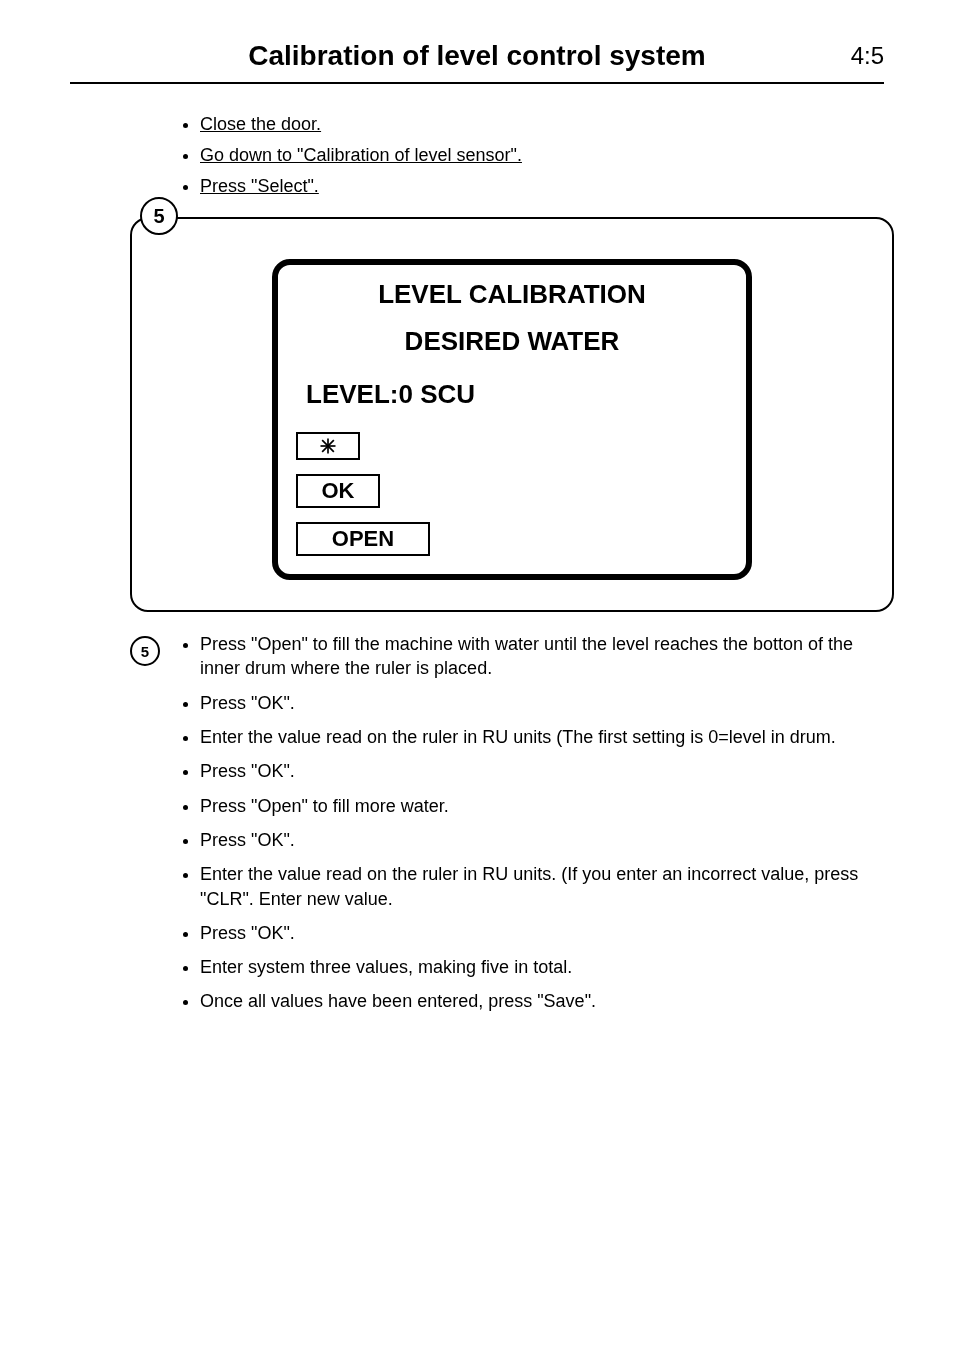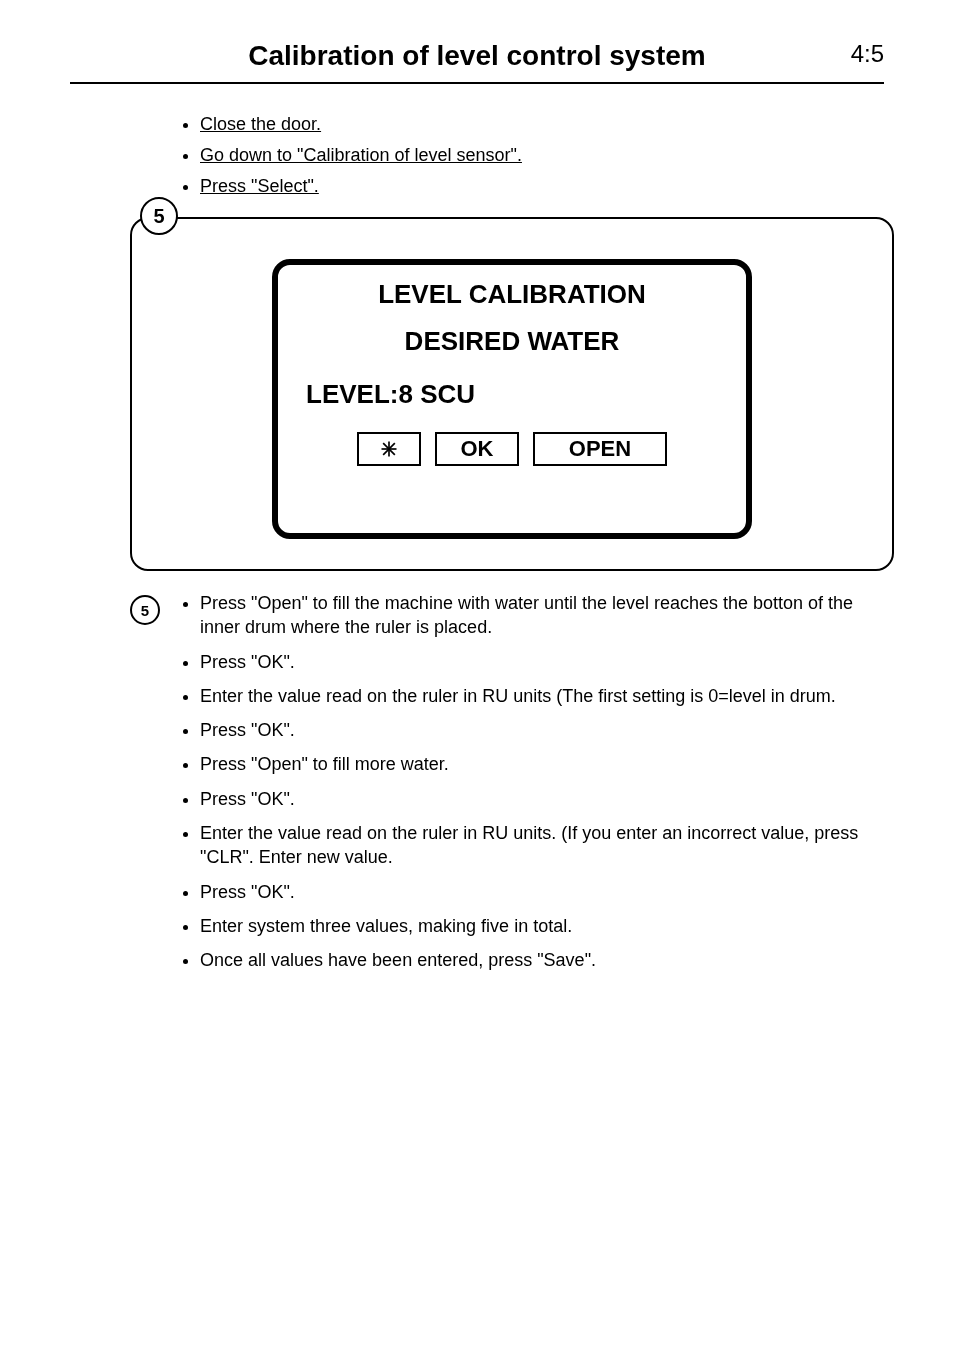--- a/index.html
+++ b/index.html
@@ -12,21 +12,21 @@
     box-sizing: border-box;
   }
   .page {
     width: 954px;
     height: 1350px;
     padding: 0;
     position: relative;
   }
   .header-row {
     display: flex;
-    align-items: flex-start;
+    align-items: center;
     padding: 40px 70px 10px 70px;
     border-radius: 8px;
   }
   .header-title {
     font-size: 28px;
     font-weight: bold;
     flex: 1;
     text-align: center;
   }
   .header-page {
@@ -99,20 +99,21 @@
     justify-content: flex-start;
     font-size: 26px;
     font-weight: bold;
     margin: 22px 10px 22px 10px;
     text-align: left;
   }
   .btn-row {
     display: flex;
     justify-content: center;
     gap: 14px;
+    flex-direction: column;
   }
   .btn-box {
     border: 2.5px solid #000;
     font-size: 22px;
     font-weight: bold;
     padding: 2px 0;
     min-width: 60px;
     display: flex;
     align-items: center;
     justify-content: center;
@@ -167,21 +168,21 @@
   </ul>
 
   <div class="figure-wrap">
     <div class="callout-circle">5</div>
     <div class="figure-box">
       <div class="screen-box">
         <div class="screen-title">LEVEL CALIBRATION</div>
         <div class="screen-sub2">DESIRED WATER</div>
         <div class="level-row">
           <span>LEVEL:</span>
-          <span>8 SCU</span>
+          <span>0 SCU</span>
         </div>
         <div class="btn-row">
           <div class="btn-box btn-star">
             <svg class="star-svg" viewBox="0 0 24 24">
               <line x1="12" y1="3" x2="12" y2="21" stroke="#000" stroke-width="2"></line>
               <line x1="3" y1="12" x2="21" y2="12" stroke="#000" stroke-width="2"></line>
               <line x1="5" y1="5" x2="19" y2="19" stroke="#000" stroke-width="2"></line>
               <line x1="19" y1="5" x2="5" y2="19" stroke="#000" stroke-width="2"></line>
             </svg>
           </div>

